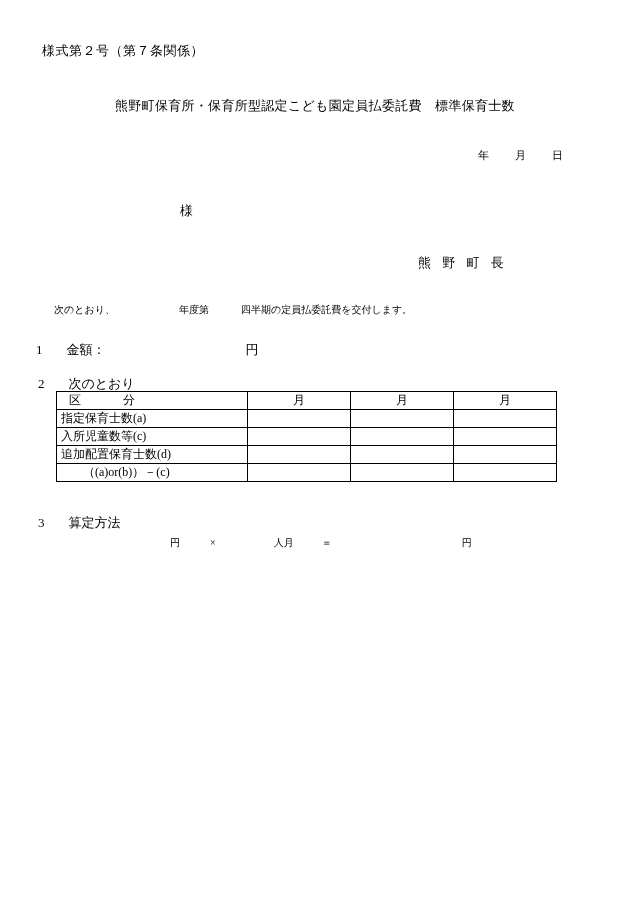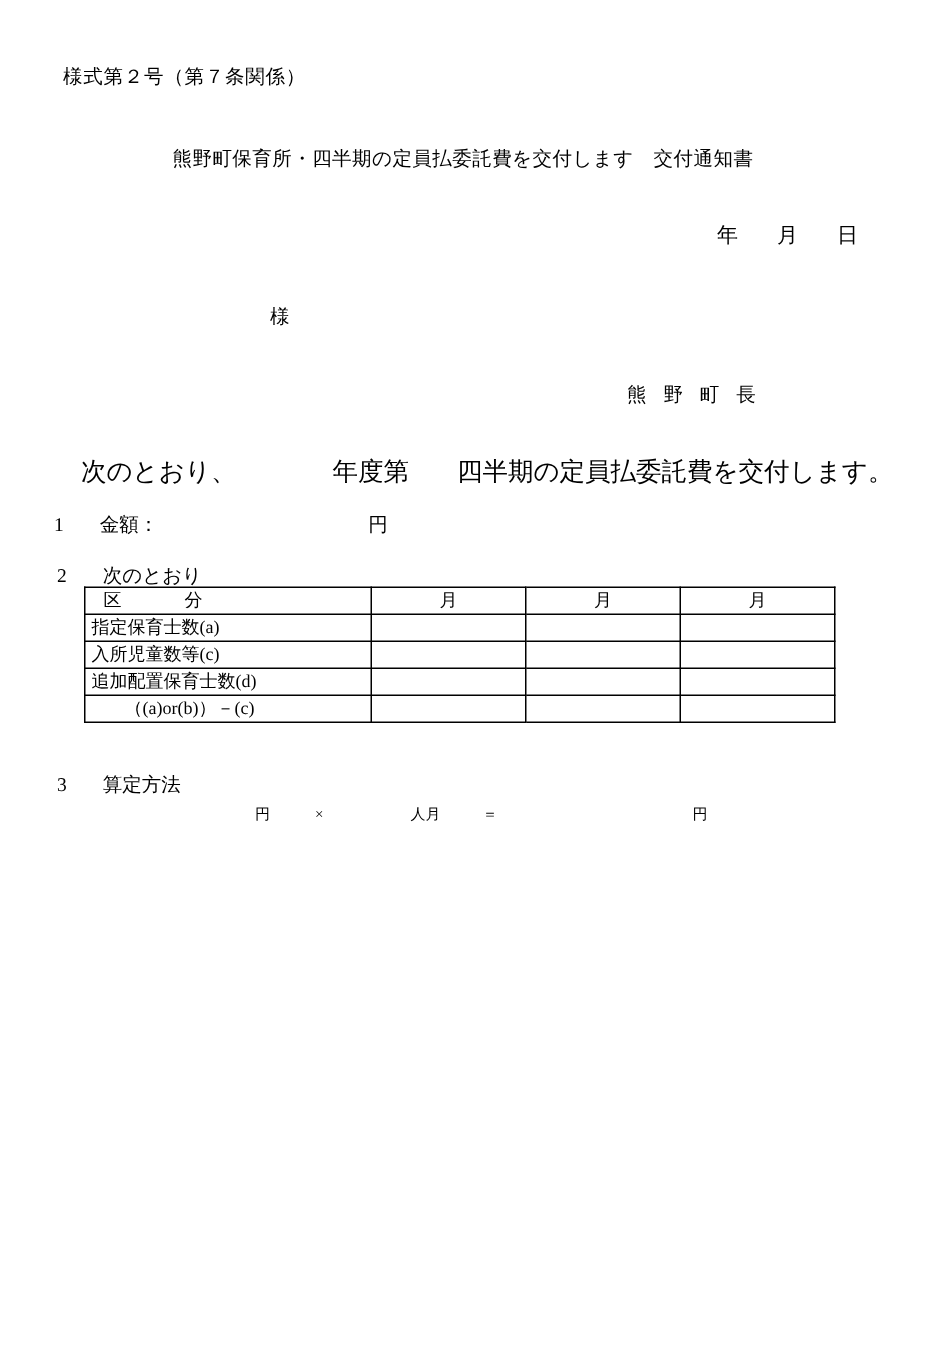--- a/index.html
+++ b/index.html
@@ -36,21 +36,21 @@
     left: 115px;
     top: 97px;
     font-size: 13px;
     letter-spacing: 0.3px;
     white-space: nowrap;
   }
   .date-line {
     position: absolute;
     left: 478px;
     top: 148px;
-    font-size: 14px;
+    font-size: 11px;
     white-space: nowrap;
   }
   .date-line .sp {
     display: inline-block;
     width: 26px;
   }
   .addressee {
     position: absolute;
     left: 180px;
     top: 202px;
@@ -62,21 +62,21 @@
     left: 418px;
     top: 254px;
     font-size: 13px;
     white-space: nowrap;
     letter-spacing: 4px;
   }
   .intro {
     position: absolute;
     left: 54px;
     top: 303px;
-    font-size: 17px;
+    font-size: 10px;
     white-space: nowrap;
   }
   .intro .gap-l {
     display: inline-block;
     width: 64px;
   }
   .intro .gap-s {
     display: inline-block;
     width: 32px;
   }
@@ -142,21 +142,21 @@
   .calc-line .g3 { display: inline-block; width: 28px; }
   .calc-line .g4 { display: inline-block; width: 130px; }
 </style>
 </head>
 <body>
 
 <div class="page">
 
   <div class="form-no">様式第２号（第７条関係）</div>
 
-  <div class="doc-title">熊野町保育所・四半期の定員払委託費を交付します　交付通知書</div>
+  <div class="doc-title">熊野町保育所・保育所型認定こども園定員払委託費　標準保育士数</div>
 
   <div class="date-line">
     <span>年</span><span class="sp"></span><span>月</span><span class="sp"></span><span>日</span>
   </div>
 
   <div class="addressee">様</div>
 
   <div class="issuer">熊 野 町 長</div>
 
   <div class="intro">

